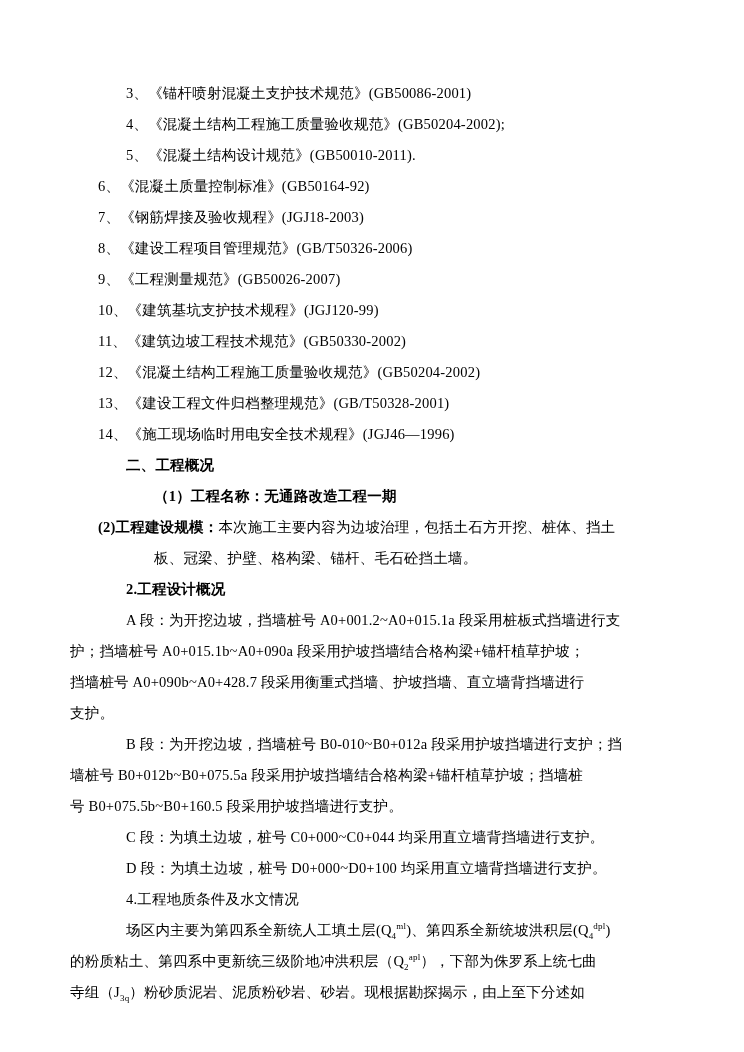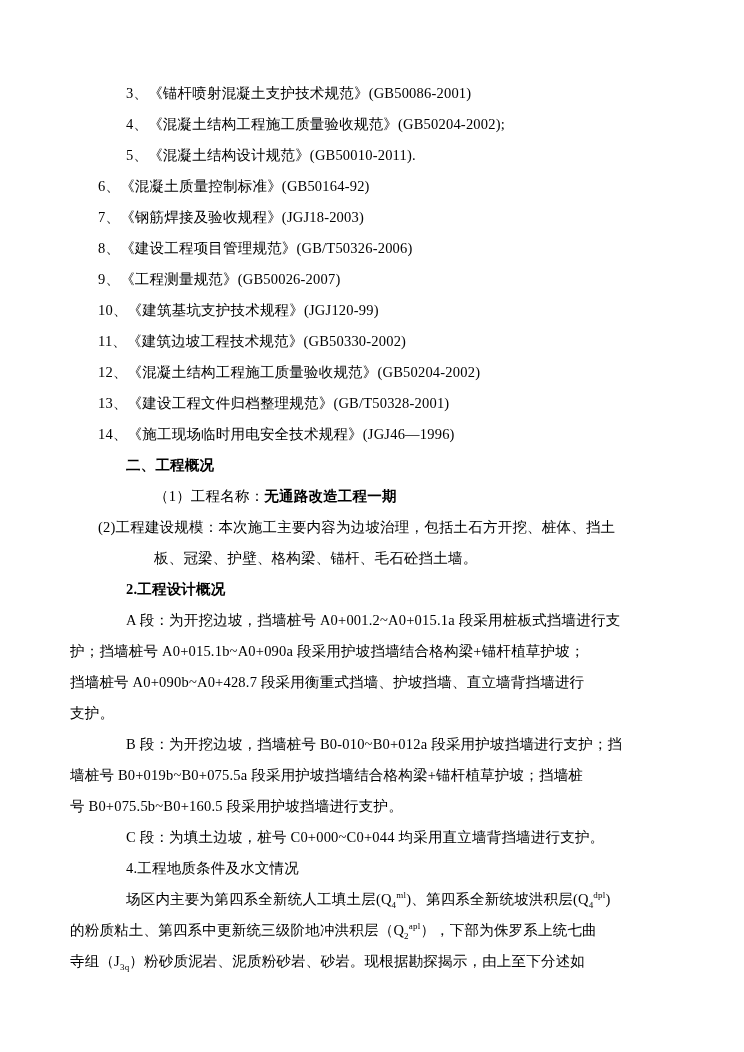--- a/index.html
+++ b/index.html
@@ -28,21 +28,21 @@
   p {
     margin: 0;
     padding: 0;
     text-align: justify;
     text-justify: inter-ideograph;
   }
   .ind-2 { padding-left: 28px; }
   .ind-3 { padding-left: 56px; }
   .ind-4 { padding-left: 84px; }
   .bold {
-    font-weight: normal;
+    font-weight: bold;
     margin-top: 13px;
   }
   .head2 {
     font-weight: bold;
     padding-left: 56px;
   }
   .head3 {
     font-weight: bold;
     padding-left: 56px;
   }
@@ -93,24 +93,25 @@
     <p class="ind-4">板、冠梁、护壁、格构梁、锚杆、毛石砼挡土墙。</p>
 
     <p class="head3">2.工程设计概况</p>
 
     <p class="ind-3">A 段：为开挖边坡，挡墙桩号 A0+001.2~A0+015.1a 段采用桩板式挡墙进行支</p>
     <p class="cont0">护；挡墙桩号 A0+015.1b~A0+090a 段采用护坡挡墙结合格构梁+锚杆植草护坡；</p>
     <p class="cont0">挡墙桩号 A0+090b~A0+428.7 段采用衡重式挡墙、护坡挡墙、直立墙背挡墙进行</p>
     <p class="cont0">支护。</p>
 
     <p class="ind-3">B 段：为开挖边坡，挡墙桩号 B0-010~B0+012a 段采用护坡挡墙进行支护；挡</p>
-    <p class="cont0">墙桩号 B0+019b~B0+075.5a 段采用护坡挡墙结合格构梁+锚杆植草护坡；挡墙桩</p>
+    <p class="cont0">墙桩号 B0+012b~B0+075.5a 段采用护坡挡墙结合格构梁+锚杆植草护坡；挡墙桩</p>
     <p class="cont0">号 B0+075.5b~B0+160.5 段采用护坡挡墙进行支护。</p>
 
     <p class="ind-3">C 段：为填土边坡，桩号 C0+000~C0+044 均采用直立墙背挡墙进行支护。</p>
+    <p class="ind-3">D 段：为填土边坡，桩号 D0+000~D0+100 均采用直立墙背挡墙进行支护。</p>
 
     <p class="ind-3">4.工程地质条件及水文情况</p>
 
     <p class="ind-3">
       <span>场区内主要为第四系全新统人工填土层(Q</span><sub>4</sub><sup>ml</sup><span>)、第四系全新统坡洪积层(Q</span><sub>4</sub><sup>dpl</sup><span>)</span>
     </p>
     <p class="cont0">
       <span>的粉质粘土、第四系中更新统三级阶地冲洪积层（Q</span><sub>2</sub><sup>apl</sup><span>），下部为侏罗系上统七曲</span>
     </p>
     <p class="cont0">

